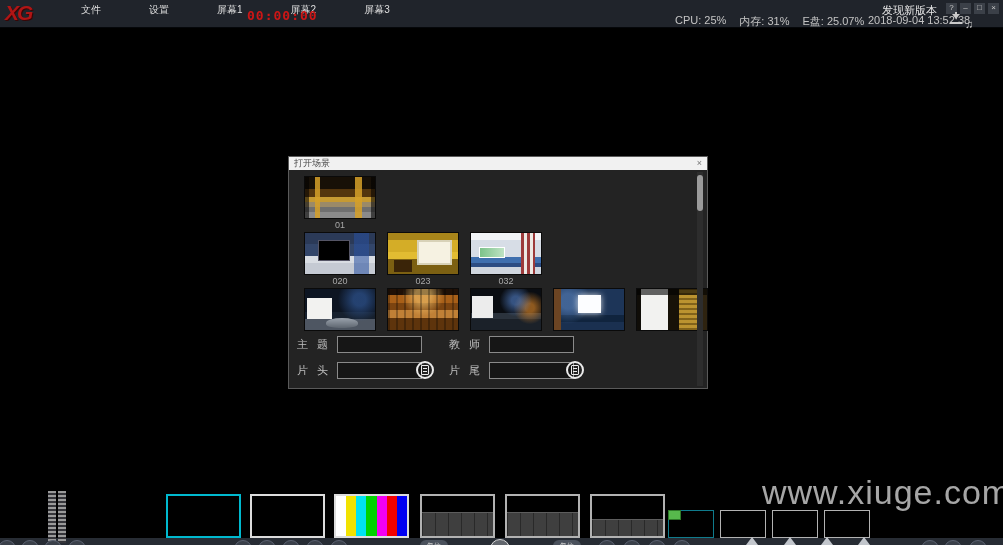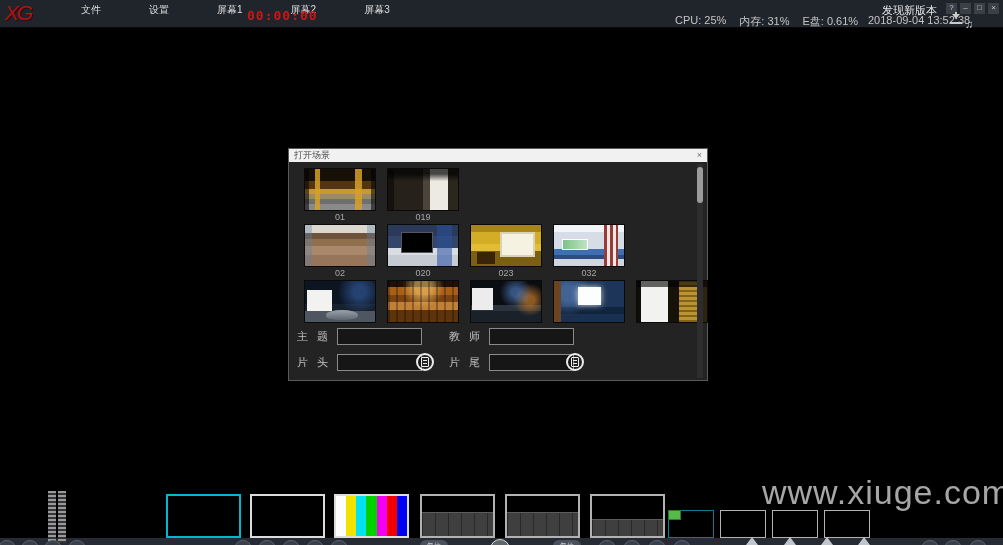--- a/index.html
+++ b/index.html
@@ -1,21 +1,21 @@
 <!DOCTYPE html>
 <html><head>
 <meta charset="utf-8">
 <style>
   * { margin:0; padding:0; box-sizing:border-box; }
   html,body { width:1003px; height:545px; overflow:hidden; background:#000; font-family:"Liberation Sans",sans-serif; }
   #app { position:relative; width:1003px; height:545px; background:#000; }
 
   
   #topbar { position:absolute; top:0; left:0; width:100%; height:28px; background:#20242b; border-bottom:1px solid #05070a; }
-  .logo { position:absolute; left:5px; top:1px; font-size:21px; font-weight:normal; font-style:italic; color:#b01515; letter-spacing:-2px; text-shadow:1px 1px 0 #3a0505; }
+  .logo { position:absolute; left:5px; top:1px; font-size:21px; font-weight:bold; font-style:italic; color:#b01515; letter-spacing:-2px; text-shadow:1px 1px 0 #3a0505; }
   #menus { position:absolute; left:52px; top:3px; display:flex; gap:17px; }
   .menu-item { font-size:10px; color:#dfdfdf; cursor:default; padding:0 2px;margin-left:27px; }
   .timer { position:absolute; left:247px; top:8px; font-family:"DejaVu Sans Mono",monospace; font-size:13px; font-weight:bold; color:#cc1616; letter-spacing:1px; }
   .update { position:absolute; right:66px; top:3px; font-size:11px; color:#e8e8e8; }
   #winbtns { position:absolute; right:4px; top:3px; display:flex; gap:3px; }
   .winbtn { width:11px; height:11px; background:#3b4048; color:#c8c8c8; font-size:8px; line-height:10px; text-align:center; }
   #stats { position:absolute; left:675px; top:14px; display:flex; gap:13px; }
   .stat { font-size:11px; color:#c4c4c4; white-space:nowrap; }
   .datetime { position:absolute; left:868px; top:14px; font-size:11px; color:#c4c4c4; }
   .tb-icon { position:absolute; top:14px; width:12px; height:11px; }
@@ -23,21 +23,21 @@
   .dl .arr { position:absolute; left:4px; top:0; width:0; height:0; border-left:4px solid transparent; border-right:4px solid transparent; border-top:5px solid #cacaca; }
   .dl .stem { position:absolute; left:7px; top:-2px; width:2px; height:3px; background:#cacaca; }
   .dl .base { position:absolute; left:2px; bottom:1px; width:12px; height:2px; background:#cacaca; }
   .tb-icon.music::before { content:"\266B"; color:#cacaca; font-size:11px; }
   .tb-icon.music { left:965px; }
 
   
   #stage { position:absolute; top:29px; left:0; width:100%; height:460px; background:#000; }
 
   
-  #dialog { position:absolute; left:288px; top:148px; width:420px; height:233px; background:#232323; border:1px solid #5a5a5a; }
+  #dialog { position:absolute; left:288px; top:156px; width:420px; height:233px; background:#232323; border:1px solid #5a5a5a; }
   .dlg-title { position:absolute; top:0; left:0; right:0; height:13px; background:#f1f1f1; display:flex; align-items:center; justify-content:space-between; padding:0 5px; }
   .dlg-title .ttl { font-size:9px; color:#4a4a4a; }
   .dlg-close { font-size:9px; color:#777; line-height:9px; cursor:default; }
   #scene-rows { position:absolute; top:0; left:0; right:0; }
   .srow { position:absolute; left:4px; display:flex; gap:11px; }
   .cell { width:72px;padding-left:11px; }
   .thumb { width:72px; height:43px; position:relative; overflow:hidden; background:#000; border:1px solid #0a0a0a; }
   .thumb-label { width:72px; text-align:center; font-size:9px; color:#a8a8a8; margin-top:1px; height:11px; }
   .scrolltrack { position:absolute; right:4px; top:15px; width:6px; height:214px; background:#2d2d2d; }
   .scrollthumb { position:absolute; top:3px; left:0; width:6px; height:36px; background:#9b9b9b; border-radius:3px; }
@@ -119,21 +119,21 @@
     <div class="update">发现新版本</div>
     <div id="winbtns">
         <div class="winbtn">?</div>
         <div class="winbtn">–</div>
         <div class="winbtn">□</div>
         <div class="winbtn">×</div>
       </div>
     <div id="stats">
         <div class="stat">CPU: 25%</div>
         <div class="stat">内存: 31%</div>
-        <div class="stat">E盘: 0.61%</div>
+        <div class="stat">E盘: 25.07%</div>
       </div>
     <div class="datetime">2018-09-04 13:52:38</div>
     <div class="tb-icon dl">
         <span class="arr"></span>
         <span class="stem"></span>
         <span class="base"></span>
       </div>
     <div class="tb-icon music"></div>
   </header>
 
@@ -144,30 +144,22 @@
       <span class="ttl">打开场景</span>
       <span class="dlg-close">×</span>
     </div>
 
     <div id="scene-rows">
         <div class="srow" style="top: 19px;">
           <div class="cell">
             <div class="thumb s01"></div>
             <div class="thumb-label">01</div>
           </div>
-          <div class="cell">
-            <div class="thumb s019"></div>
-            <div class="thumb-label">019</div>
-          </div>
         </div>
         <div class="srow" style="top: 75px;">
-          <div class="cell">
-            <div class="thumb s02"></div>
-            <div class="thumb-label">02</div>
-          </div>
           <div class="cell">
             <div class="thumb s020"></div>
             <div class="thumb-label">020</div>
           </div>
           <div class="cell">
             <div class="thumb s023"></div>
             <div class="thumb-label">023</div>
           </div>
           <div class="cell">
             <div class="thumb s025"></div>

